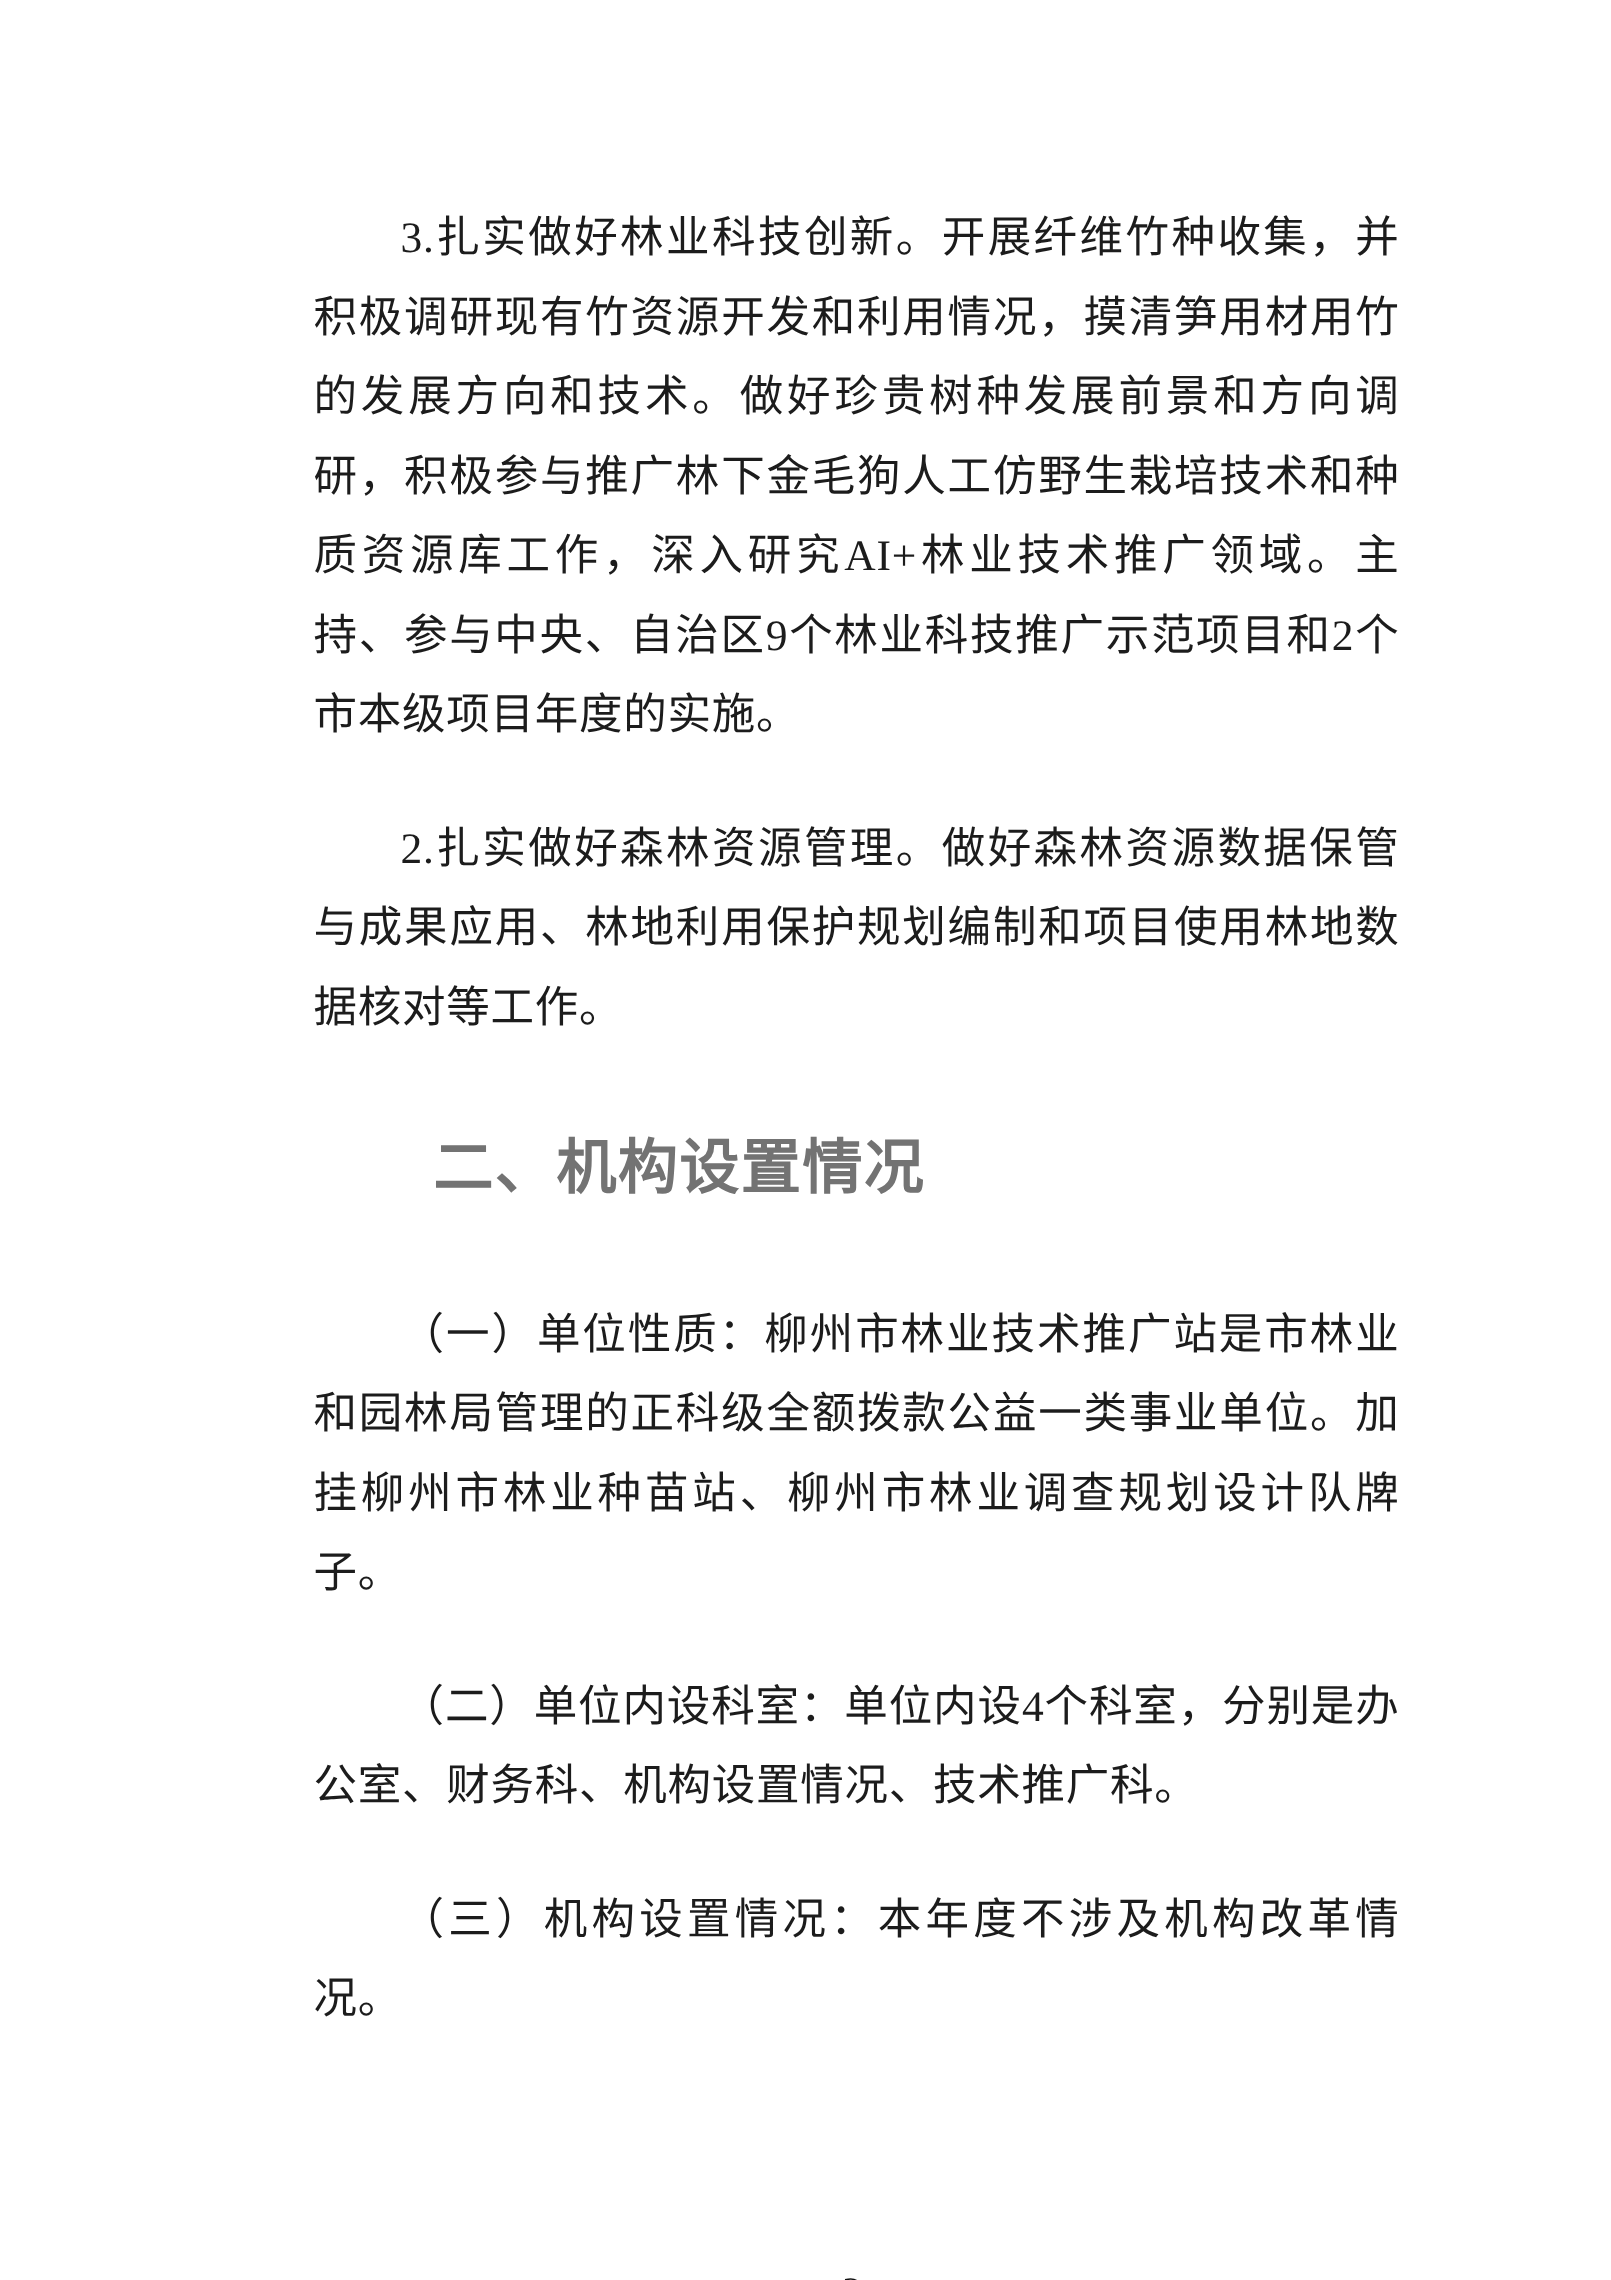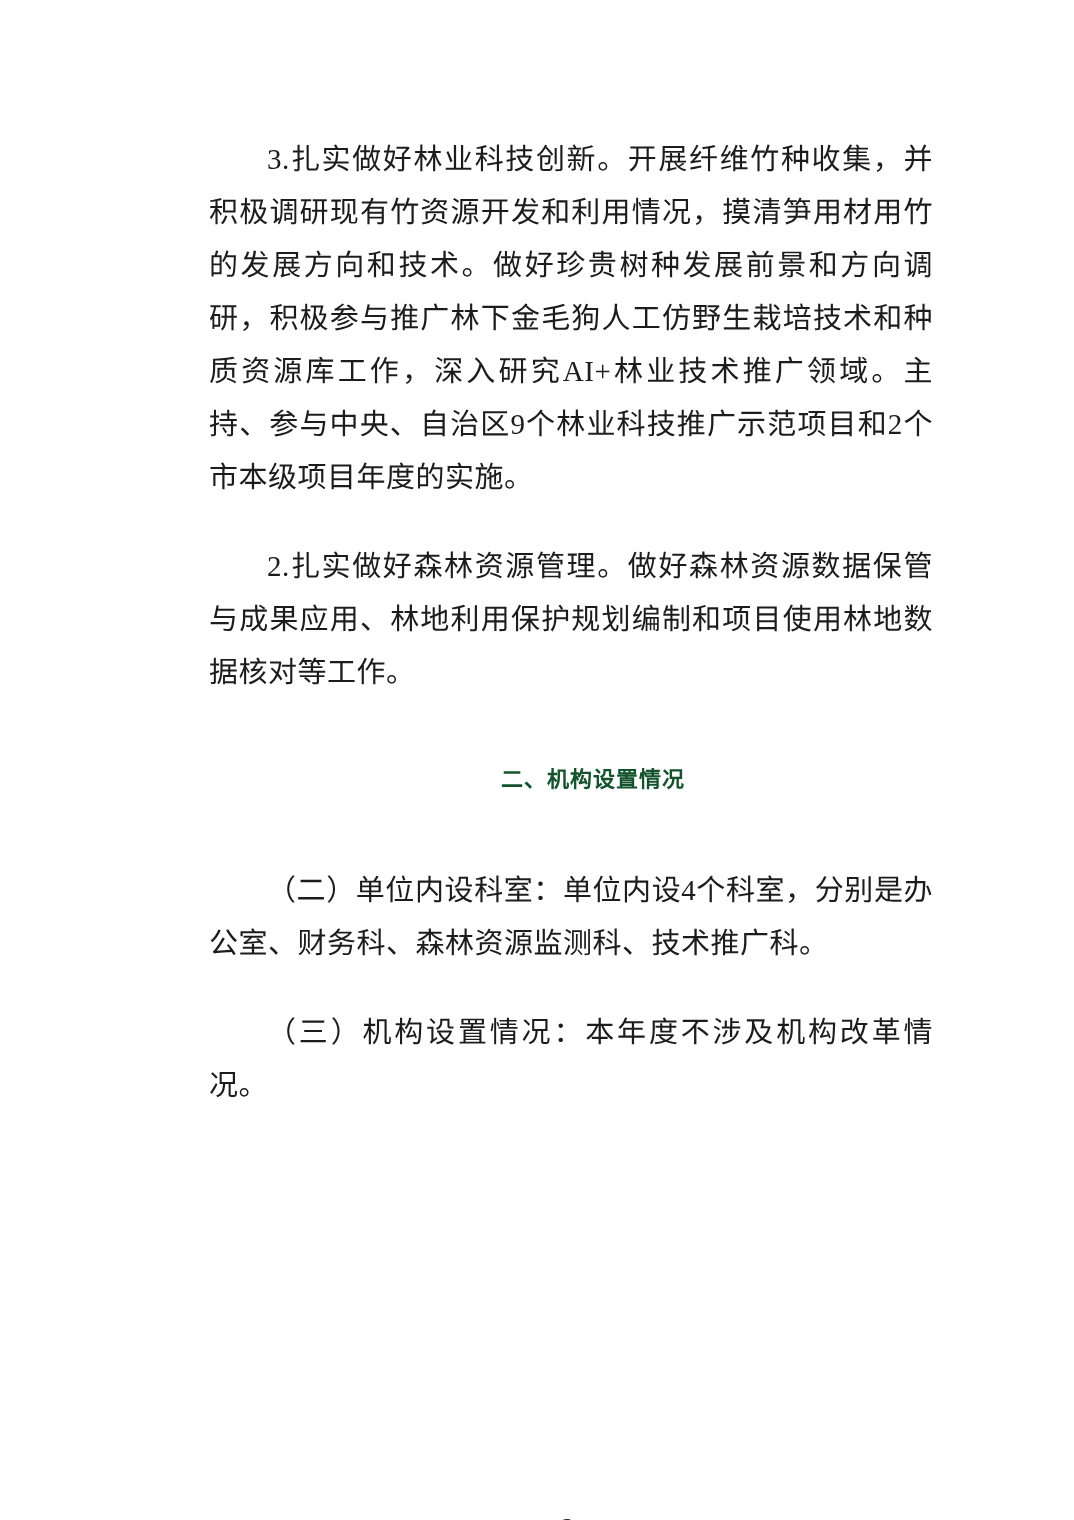--- a/index.html
+++ b/index.html
@@ -31,25 +31,25 @@
   .para {
     text-indent: 2em;
   }
   .para + .para {
     margin-top: 4px;
   }
 
   .section-heading {
     font-family: "Liberation Sans", "DejaVu Sans", sans-serif;
     font-weight: 700;
-    font-size: 22px;
+    font-size: 40px;
     line-height: 53px;
-    color: #14532d;
+    color: #737373;
     text-indent: 2em;
-    text-align: center;
+    text-align: left;
     letter-spacing: 1px;
     margin: 22px 0 26px 0;
   }
 
   .page-footer {
     position: absolute;
     left: 0;
     right: 0;
     top: 1462px;
     text-align: center;
@@ -65,22 +65,23 @@
 <div class="page">
 
   <main class="doc-body">
 
     <p class="para">3.扎实做好林业科技创新。开展纤维竹种收集，并积极调研现有竹资源开发和利用情况，摸清笋用材用竹的发展方向和技术。做好珍贵树种发展前景和方向调研，积极参与推广林下金毛狗人工仿野生栽培技术和种质资源库工作，深入研究AI+林业技术推广领域。主持、参与中央、自治区9个林业科技推广示范项目和2个市本级项目年度的实施。</p>
 
     <p class="para">2.扎实做好森林资源管理。做好森林资源数据保管与成果应用、林地利用保护规划编制和项目使用林地数据核对等工作。</p>
 
     <h2 class="section-heading">二、机构设置情况</h2>
 
+    <p class="para">（一）单位性质：柳州市林业技术推广站是市林业和园林局管理的正科级全额拨款公益一类事业单位。加挂柳州市林业种苗站、柳州市林业调查规划设计队牌子。</p>
 
-    <p class="para">（二）单位内设科室：单位内设4个科室，分别是办公室、财务科、森林资源监测科、技术推广科。</p>
+    <p class="para">（二）单位内设科室：单位内设4个科室，分别是办公室、财务科、机构设置情况、技术推广科。</p>
 
     <p class="para">（三）机构设置情况：本年度不涉及机构改革情况。</p>
 
   </main>
 
   <footer class="page-footer">
     <span>- 2 -</span>
   </footer>
 
 </div>

